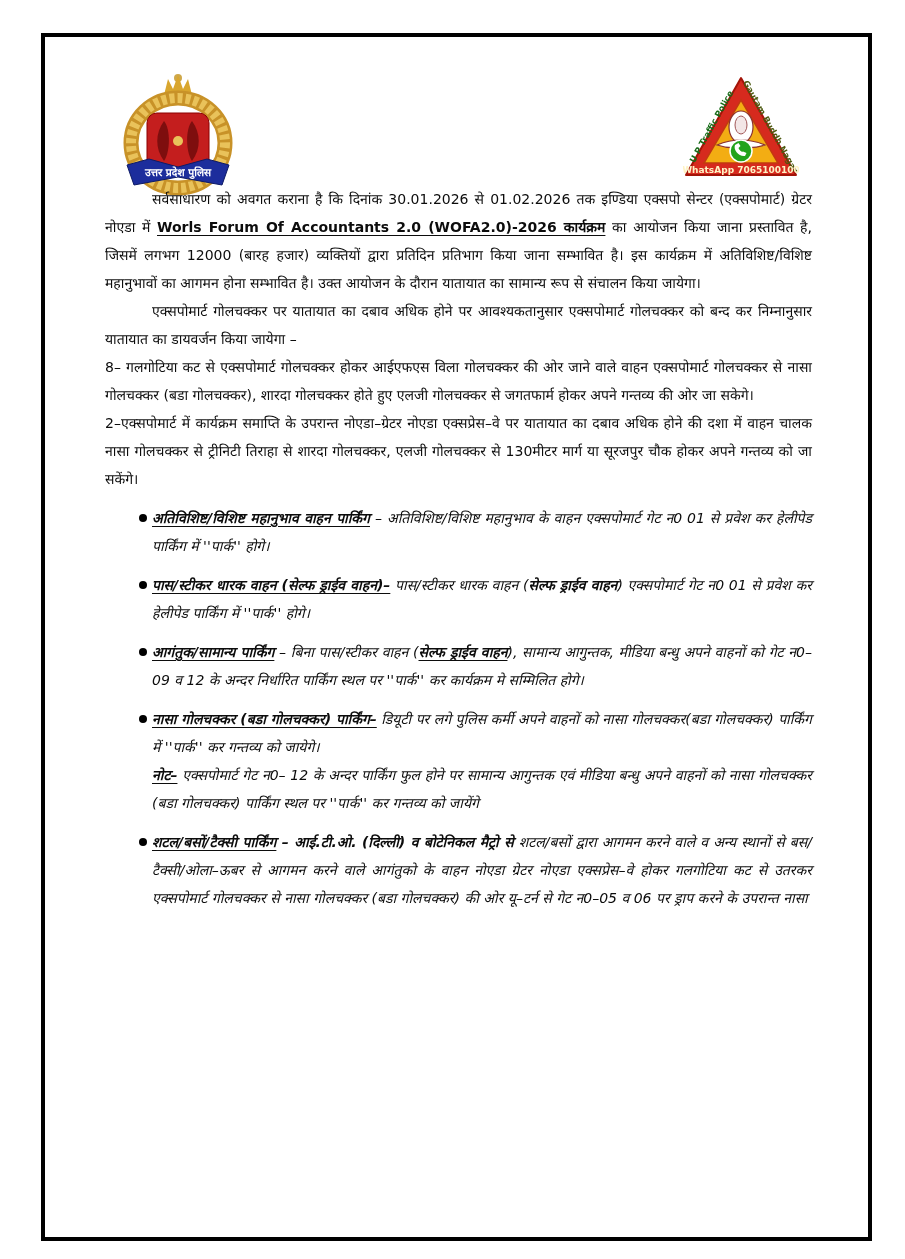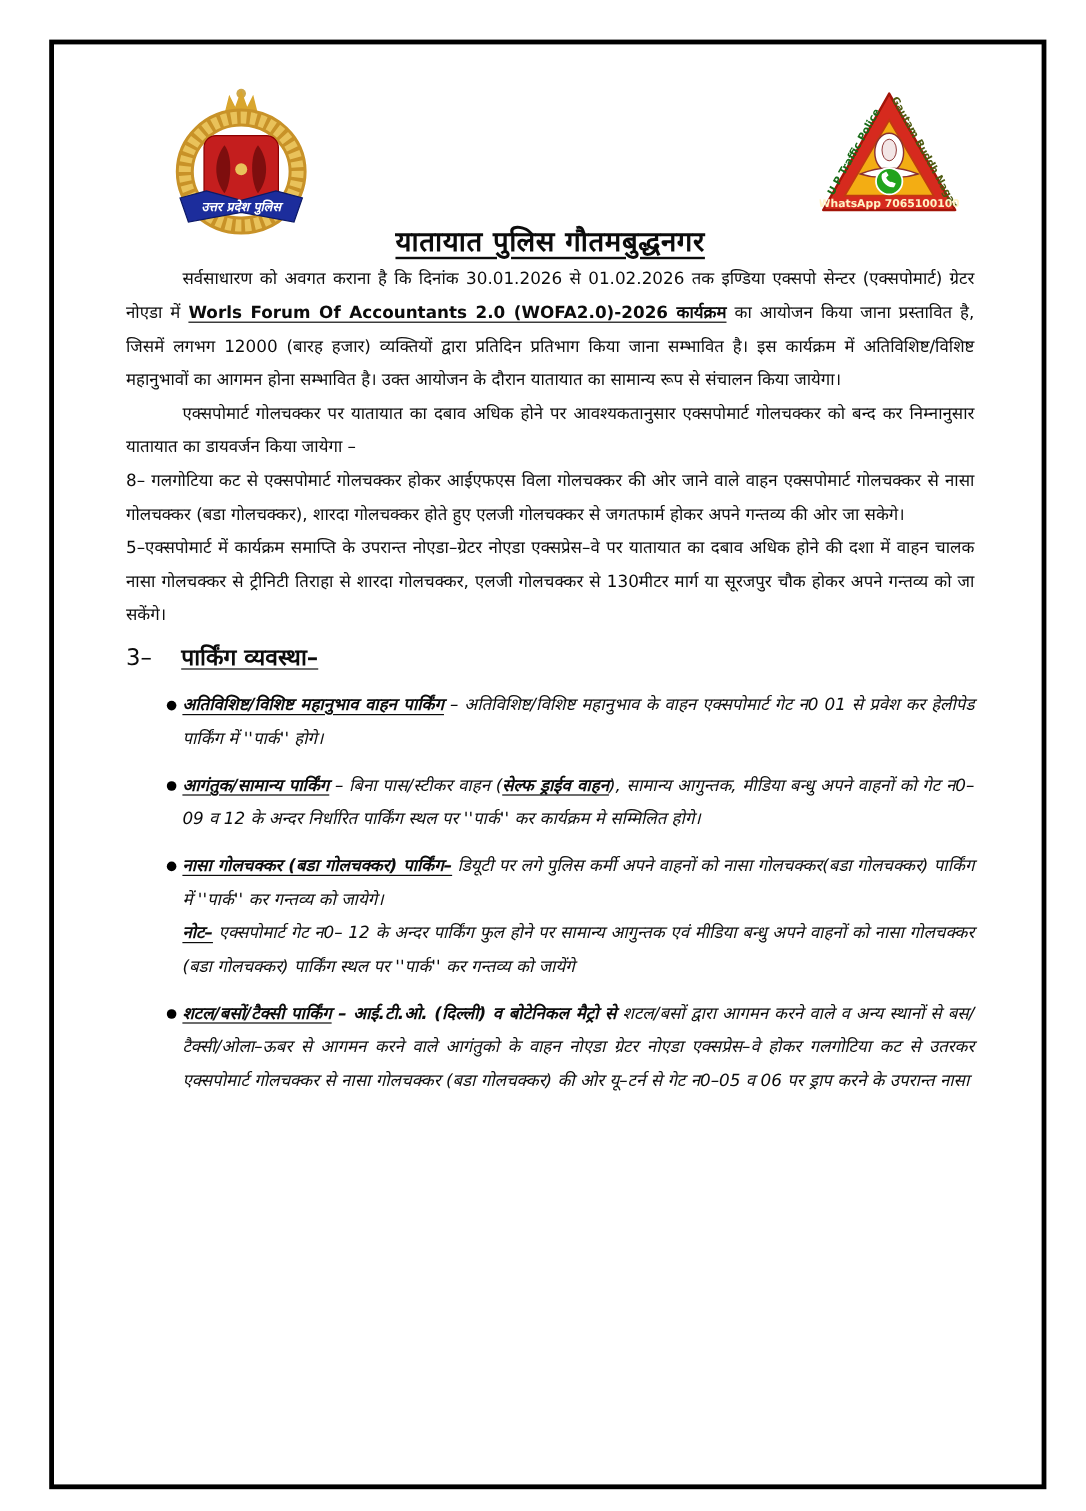--- a/index.html
+++ b/index.html
@@ -5,21 +5,21 @@
   * { margin:0; padding:0; box-sizing:border-box; }
   html,body { background:#ffffff; }
   body { font-family:"DejaVu Sans", sans-serif; color:#0c0c0c; }
   .page { position:relative; width:905px; height:1259px; background:#fff; overflow:hidden; }
   .frame {
     position:absolute; left:41px; top:33px; width:831px; height:1208px;
     border:4px solid #000; background:#fff; overflow:hidden;
   }
   .frame::after { content:""; position:absolute; inset:-9px; border:1px solid #000; pointer-events:none; }
   .logo { position:absolute; }
-  .logo-left  { left:95px;  top:34px; width:122px; height:126px;font-style:italic; }
+  .logo-left  { left:72px;  top:34px; width:122px; height:126px; }
   .logo-right { left:638px; top:38px; width:116px; height:116px; }
   .content { position:relative; padding:32px 56px 0 60px; height:100%; overflow:hidden; }
   .titles { padding-top:116px; text-align:center; }
   .title { font-size:23px; font-weight:bold; line-height:34px; letter-spacing:0.5px; }
   .title .tl { text-decoration:underline; text-underline-offset:5px; }
   .bt { font-size:14px; line-height:28px; text-align:justify; }
   p.bt { margin:0; }
   .first { margin-top:10px; }
   .indent { text-indent:47px; }
   .u { text-decoration:underline; text-underline-offset:3px; }
@@ -77,36 +77,35 @@
         <g>
           <circle cx="58" cy="76" r="11" fill="#22a31c" stroke="#ffffff" stroke-width="1.5"></circle>
           <path d="M52,70 c-2,5 4,12 10,11 l1.5-3 -3.5-1.5 c-1,1 -4,-1.5 -4.5,-3.5 l2,-2 -2,-3 z" fill="#ffffff"></path>
         </g>
         <text x="58" y="97.5" text-anchor="middle" font-size="9" font-weight="bold" fill="#fff3c4">WhatsApp 7065100100</text>
       </svg>
     </div>
 
     <div class="content">
       <div class="titles">
-        <div class="title"><span class="tl">यातायात पुलिस गौतमबुद्धनगर</span></div>
       </div>
 
       <p class="bt indent first"><span>सर्वसाधारण को अवगत कराना है कि दिनांक 30.01.2026 से 01.02.2026 तक इण्डिया एक्सपो सेन्टर (एक्सपोमार्ट) ग्रेटर नोएडा में </span><b class="u">Worls Forum Of Accountants 2.0 (WOFA2.0)-2026  कार्यक्रम</b><span> का आयोजन किया जाना प्रस्तावित है, जिसमें लगभग 12000 (बारह हजार) व्यक्तियों द्वारा प्रतिदिन प्रतिभाग किया जाना सम्भावित है। इस कार्यक्रम में अतिविशिष्ट/विशिष्ट महानुभावों का आगमन होना सम्भावित है। उक्त आयोजन के दौरान यातायात का सामान्य रूप से संचालन किया जायेगा।</span></p>
 
       <p class="bt indent">एक्सपोमार्ट गोलचक्कर पर यातायात का दबाव अधिक होने पर आवश्यकतानुसार एक्सपोमार्ट गोलचक्कर को बन्द कर निम्नानुसार यातायात का डायवर्जन किया जायेगा –</p>
 
       <p class="bt">8–  गलगोटिया कट से एक्सपोमार्ट गोलचक्कर होकर आईएफएस विला गोलचक्कर की ओर जाने वाले वाहन एक्सपोमार्ट गोलचक्कर से नासा गोलचक्कर (बडा गोलचक्कर), शारदा गोलचक्कर होते हुए एलजी गोलचक्कर से जगतफार्म होकर अपने गन्तव्य की ओर जा सकेगे।</p>
 
-      <p class="bt">5–एक्सपोमार्ट में कार्यक्रम समाप्ति के उपरान्त नोएडा–ग्रेटर नोएडा एक्सप्रेस–वे पर यातायात का दबाव अधिक होने की दशा में वाहन चालक नासा गोलचक्कर से ट्रीनिटी तिराहा से शारदा गोलचक्कर, एलजी गोलचक्कर से 130मीटर मार्ग या सूरजपुर चौक होकर अपने गन्तव्य को जा सकेंगे।</p>
+      <p class="bt">2–एक्सपोमार्ट में कार्यक्रम समाप्ति के उपरान्त नोएडा–ग्रेटर नोएडा एक्सप्रेस–वे पर यातायात का दबाव अधिक होने की दशा में वाहन चालक नासा गोलचक्कर से ट्रीनिटी तिराहा से शारदा गोलचक्कर, एलजी गोलचक्कर से 130मीटर मार्ग या सूरजपुर चौक होकर अपने गन्तव्य को जा सकेंगे।</p>
 
-      <div class="h3"><span class="h3num">3–</span><b class="u">पार्किंग व्यवस्था–</b></div>
 
       <ul class="bullets">
         <li class="bt"><b class="u">अतिविशिष्ट/विशिष्ट महानुभाव वाहन पार्किंग</b><span> – </span><span>अतिविशिष्ट/विशिष्ट महानुभाव के वाहन एक्सपोमार्ट गेट न0 01 से प्रवेश कर हेलीपेड पार्किंग में ''पार्क'' होगे।</span></li>
 
+        <li class="bt"><b class="u">पास/स्टीकर धारक वाहन (सेल्फ ड्राईव वाहन)–</b><span> पास/स्टीकर धारक वाहन (</span><b>सेल्फ ड्राईव वाहन</b><span>) एक्सपोमार्ट गेट न0 01 से प्रवेश कर हेलीपेड पार्किंग में ''पार्क'' होगे।</span></li>
 
 
         <li class="bt"><b class="u">आगंतुक/सामान्य पार्किंग</b><span> – </span><span>बिना पास/स्टीकर वाहन (</span><b class="u">सेल्फ ड्राईव वाहन</b><span>), सामान्य आगुन्तक, मीडिया बन्धु अपने वाहनों को गेट न0– 09 व 12 के अन्दर निर्धारित पार्किंग स्थल पर ''पार्क'' कर कार्यक्रम मे सम्मिलित होगे।</span></li>
 
         <li class="bt"><b class="u">नासा गोलचक्कर (बडा गोलचक्कर) पार्किंग–</b><span> डियूटी पर लगे पुलिस कर्मी अपने वाहनों को नासा गोलचक्कर(बडा गोलचक्कर) पार्किंग में ''पार्क'' कर गन्तव्य को जायेगे। </span><br><b class="u">नोट–</b><span> एक्सपोमार्ट गेट न0– 12 के अन्दर पार्किंग फुल होने पर सामान्य आगुन्तक एवं मीडिया बन्धु अपने वाहनों को नासा गोलचक्कर (बडा गोलचक्कर) पार्किंग स्थल पर ''पार्क'' कर गन्तव्य को जायेंगे</span></li>
 
         <li class="bt"><b class="u">शटल/बसों/टैक्सी पार्किंग</b><b> – आई.टी.ओ. (दिल्ली) व बोटेनिकल  मैट्रो से</b><span> शटल/बसों द्वारा आगमन करने वाले व अन्य स्थानों से बस/टैक्सी/ओला–ऊबर से आगमन करने वाले आगंतुको के वाहन नोएडा ग्रेटर नोएडा एक्सप्रेस–वे होकर गलगोटिया कट से उतरकर एक्सपोमार्ट गोलचक्कर से नासा गोलचक्कर (बडा गोलचक्कर) की ओर यू–टर्न से गेट न0–05 व 06 पर ड्राप करने के उपरान्त नासा</span></li>
       </ul>
     </div>
   </div>

